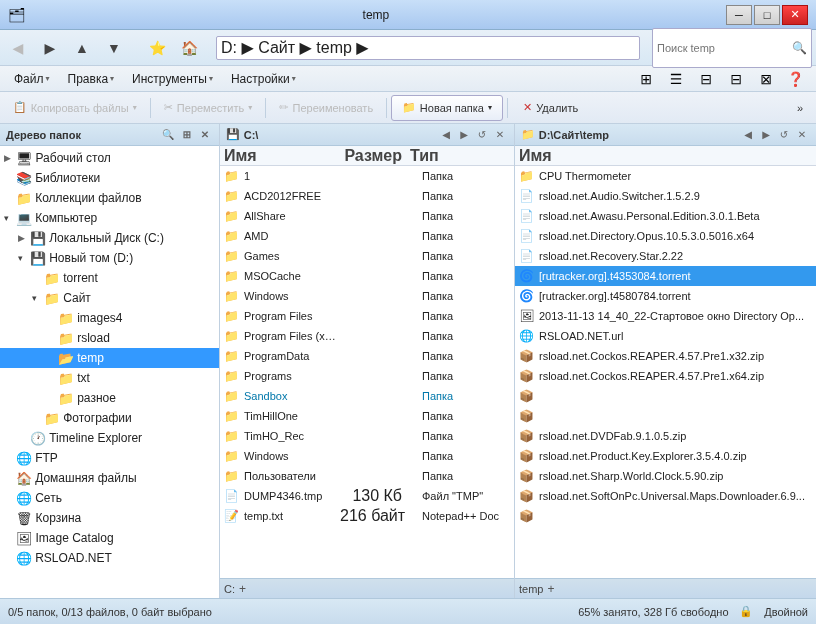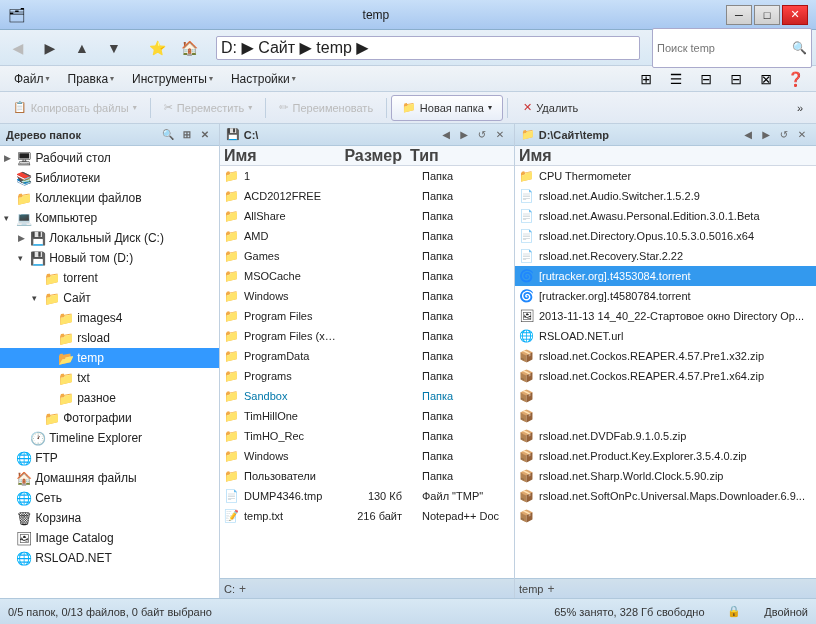--- a/index.html
+++ b/index.html
@@ -184,21 +184,21 @@
     .col-size { width: 70px; text-align: right; padding-right: 8px; }
     .col-type { width: 100px; }
 
     .file-list { flex: 1; overflow-y: auto; }
     .file-item {
       display: flex; align-items: center; height: 20px; padding: 0 4px;
       cursor: pointer; font-size: 11px; color: #222; white-space: nowrap;
     }
     .file-icon { margin-right: 4px; font-size: 12px; width: 16px; text-align: center; }
     .file-name { flex: 1; overflow: hidden; text-overflow: ellipsis; }
-    .file-size { width: 70px; text-align: right; padding-right: 8px; font-size: 11px; }
+    .file-size { width: 70px; text-align: right; padding-right: 8px; font-size: 16px; }
     .file-type { width: 100px; font-size: 11px; overflow: hidden; text-overflow: ellipsis; padding-left: 12px; }
 
     .panel-footer {
       height: 20px; background: linear-gradient(to bottom, #d0e0ec, #c4d8ec);
       border-top: 1px solid #b0c8dc; display: flex; align-items: center;
       padding: 0 4px; font-size: 11px; color: #333; gap: 4px;
     }
     .footer-drive { font-size: 11px; color: #444; }
     .footer-add { cursor: pointer; color: #555; font-size: 12px; }
 
@@ -673,18 +673,18 @@
     <div class="panel-footer">
       <span class="footer-drive">temp</span>
       <span class="footer-add">+</span>
     </div>
   </div>
 
 </div>
 
 <div class="statusbar">
   <span>0/5 папок, 0/13 файлов, 0 байт выбрано</span>
-  <div style="display:flex; align-items:center; gap:23px;">
+  <div style="display:flex; align-items:center; gap:11px;">
     <span>65% занято, 328 Гб свободно</span>
     <span>🔒</span>
     <span>Двойной</span>
   </div>
 </div>
 
 </body></html>

